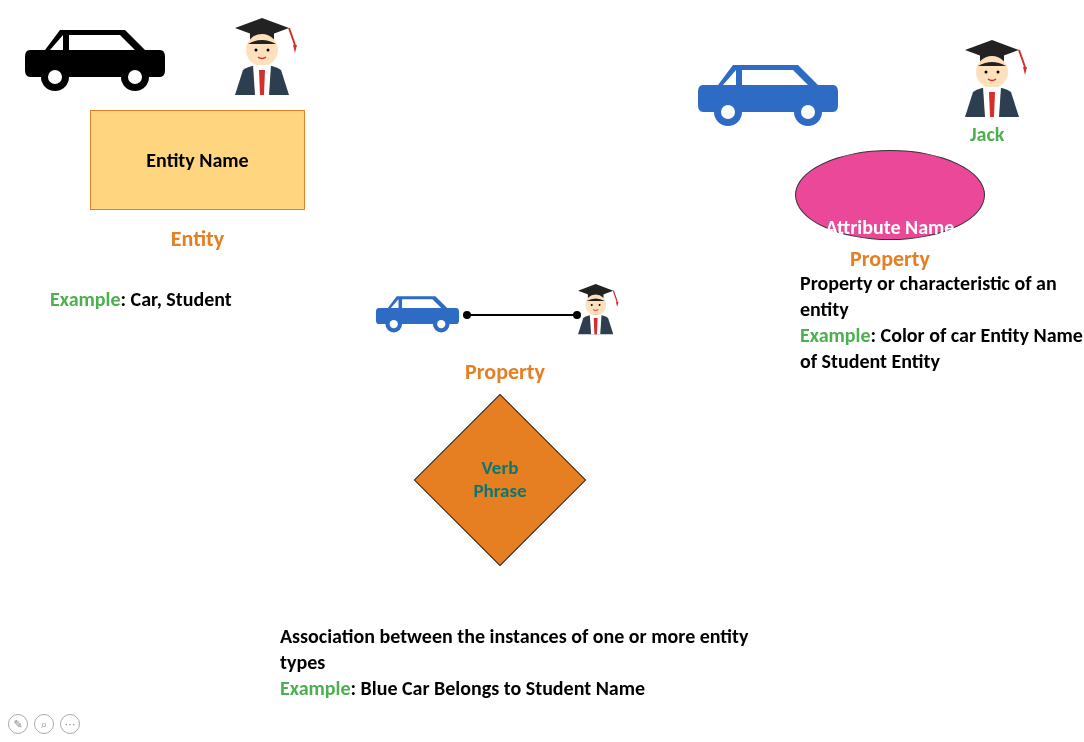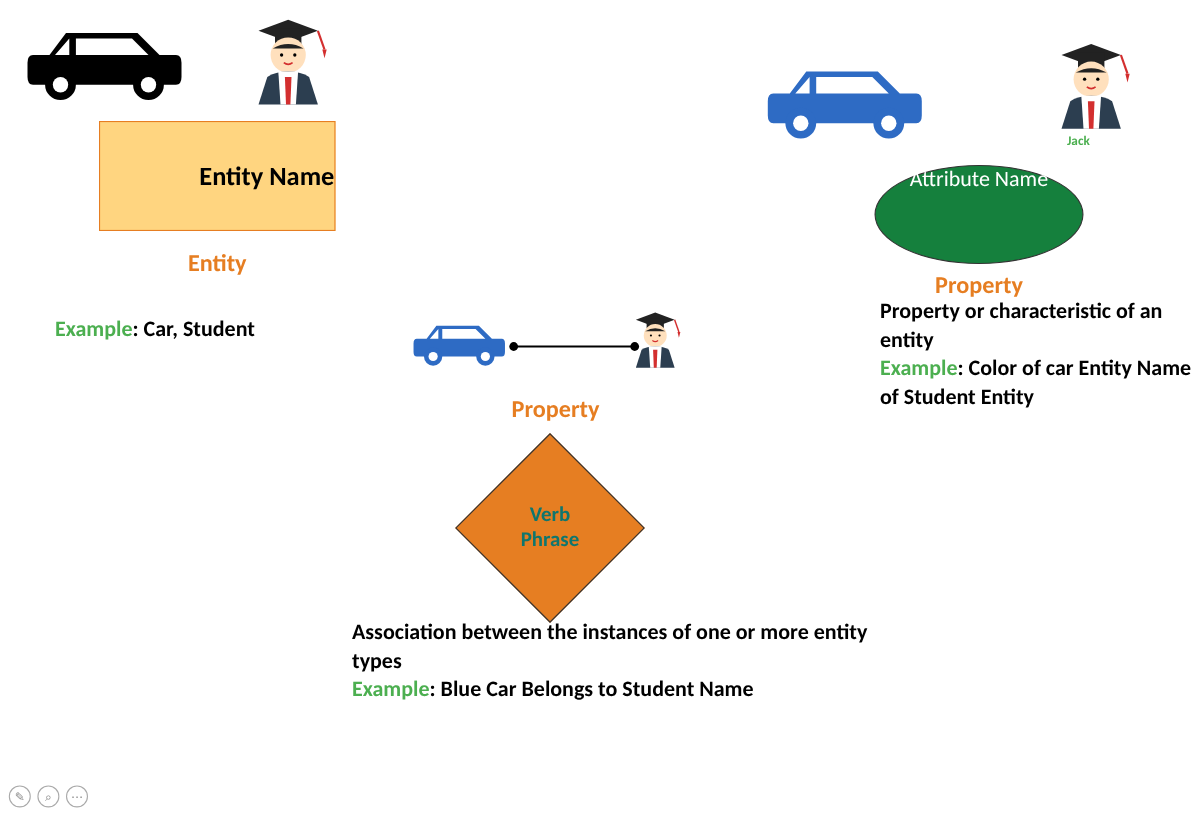--- a/index.html
+++ b/index.html
@@ -1,26 +1,26 @@
 <!DOCTYPE html>
 <html><head>
 <meta charset="utf-8">
 <style>
 * { margin: 0; padding: 0; box-sizing: border-box; }
 body { font-family: Calibri, Arial, sans-serif; width: 1084px; height: 742px; position: relative; background: white; overflow: hidden; }
 .abs { position: absolute; }
 .title-label { color: #E67E22; font-size: 22px; font-weight: bold; text-align: center; }
 .desc { color: #000; font-size: 20px; font-weight: 600; line-height: 1.3; }
 .example-label { color: #4CAF50; font-weight: bold; }
-.entity-box { background: #FFD580; border: 1px solid #E67E22; display: flex; align-items: center; justify-content: flex-end; font-weight: bold; font-size: 24px; color: #000; }
-.attribute-ellipse { background: #15803d; border: 1px solid #333; border-radius: 50%; display: flex; align-items: flex-start; justify-content: center; text-align: center; color: white; font-weight: normal; font-size: 20px; line-height: 1.2; }
+.entity-box { background: #FFD580; border: 1px solid #E67E22; display: flex; align-items: center; justify-content: center; font-weight: bold; font-size: 20px; color: #000; }
+.attribute-ellipse { background: #ec4899; border: 1px solid #333; border-radius: 50%; display: flex; align-items: flex-end; justify-content: center; text-align: center; color: white; font-weight: bold; font-size: 20px; line-height: 1.2; }
 .diamond { width: 170px; height: 170px; position: relative; }
 .diamond::before { content: ''; position: absolute; top: 50%; left: 50%; width: 120px; height: 120px; background: #E67E22; border: 1px solid #333; transform: translate(-50%, -50%) rotate(45deg); }
 .diamond-text { position: absolute; top: 50%; left: 50%; transform: translate(-50%, -50%); text-align: center; font-weight: bold; font-size: 19px; color: #0f766e; z-index: 1; line-height: 1.2; }
-.jack-label { color: #4CAF50; font-size: 12px; font-weight: bold; }
+.jack-label { color: #4CAF50; font-size: 20px; font-weight: bold; }
 .bottom-controls { position: absolute; bottom: 8px; left: 8px; display: flex; gap: 6px; }
 .control-circle { width: 20px; height: 20px; border: 1px solid #aaa; border-radius: 50%; display: flex; align-items: center; justify-content: center; font-size: 11px; color: #888; }
 </style>
 </head>
 <body>
 
 <svg class="abs" style="left:15px;top:15px;" width="160" height="85" viewBox="0 0 160 85">
   <path d="M 30 35 L 45 15 L 110 15 L 130 35 L 145 35 Q 150 35 150 42 L 150 55 Q 150 62 145 62 L 15 62 Q 10 62 10 55 L 10 42 Q 10 35 15 35 Z" fill="#000"></path>
   <path d="M 48 20 L 48 35 L 35 35 L 48 20 Z M 54 20 L 105 20 L 120 35 L 54 35 Z" fill="#fff"></path>
   <circle cx="40" cy="62" r="14" fill="#000"></circle>
@@ -80,21 +80,21 @@
   <path d="M 38 65 L 56 65 L 54 95 L 40 95 Z" fill="#fff"></path>
   <path d="M 44 70 L 50 70 L 49 95 L 45 95 Z" fill="#D32F2F"></path>
 </svg>
 
 <div class="abs title-label" style="left:420px;top:358px;width:170px;">Property</div>
 
 <div class="abs diamond" style="left:415px;top:395px;">
   <div class="diamond-text"><span style="display:inline-block;width:80px;">Verb Phrase</span></div>
 </div>
 
-<div class="abs desc" style="left:280px;top:562px;width:470px;margin-left:40px;">
+<div class="abs desc" style="left:280px;top:623px;width:470px;">
   <span>Association between the instances of one or more entity types</span><br>
   <span class="example-label">Example</span><span>: Blue Car Belongs to Student Name</span>
 </div>
 
 <svg class="abs" style="left:688px;top:50px;" width="160" height="85" viewBox="0 0 160 85">
   <path d="M 30 35 L 45 15 L 110 15 L 130 35 L 145 35 Q 150 35 150 42 L 150 55 Q 150 62 145 62 L 15 62 Q 10 62 10 55 L 10 42 Q 10 35 15 35 Z" fill="#2E6BC4"></path>
   <path d="M 48 20 L 48 35 L 35 35 L 48 20 Z M 54 20 L 105 20 L 120 35 L 54 35 Z" fill="#fff"></path>
   <circle cx="40" cy="62" r="14" fill="#2E6BC4"></circle>
     <circle cx="40" cy="62" r="7" fill="#fff"></circle>
   <circle cx="120" cy="62" r="14" fill="#2E6BC4"></circle>

